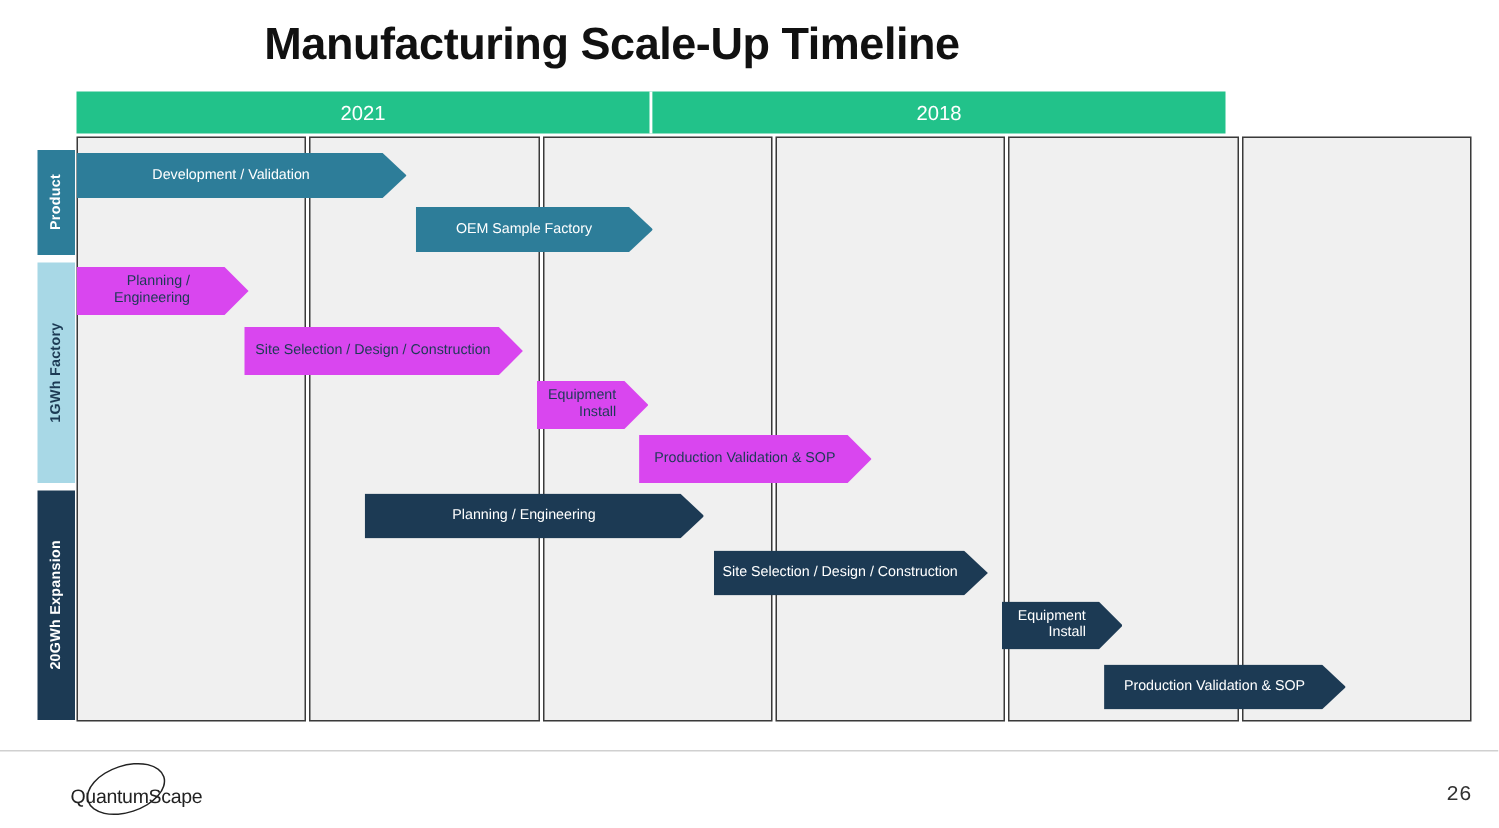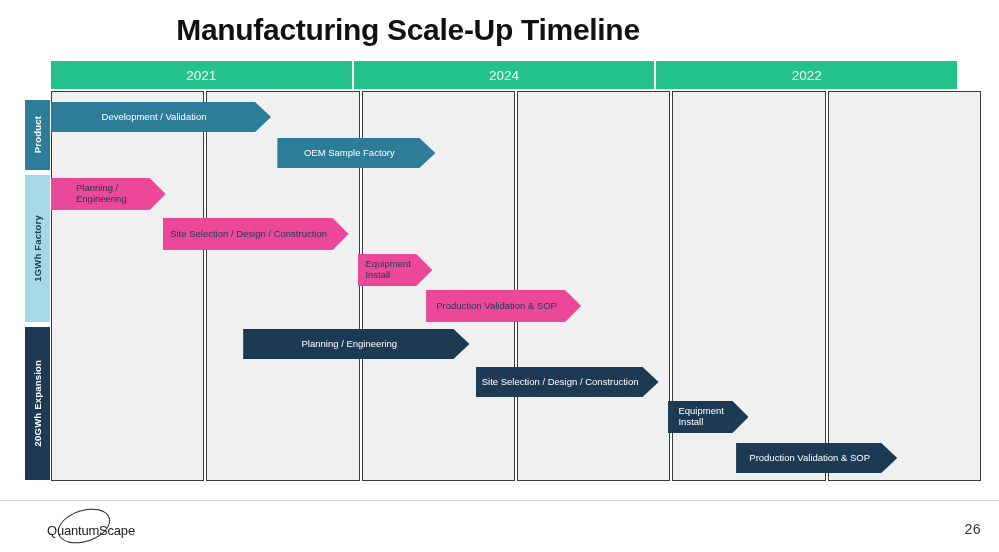--- a/index.html
+++ b/index.html
@@ -37,21 +37,21 @@
     top: 61px;
     width: 930px;
     height: 420px;
   }
 
   
   #year-header {
     position: absolute;
     left: 0;
     top: 0;
-    width: 906px;
+    width: 766px;
     height: 28px;
     display: flex;
   }
   .year-cell {
     flex: 1 1 0;
     background: #22c28a;
     color: #ffffff;
     font-size: 13.5px;
     display: flex;
     align-items: center;
@@ -101,30 +101,30 @@
   #band-product      { top: 100px; height: 70px;  background: #2d7d99; }
   #band-1gwh         { top: 175px; height: 147px; background: #a8d8e6; color: #1c3a54; }
   #band-20gwh        { top: 327px; height: 153px; background: #1c3a54; }
 
   
   .arrow {
     position: absolute;
     display: flex;
     align-items: center;
     justify-content: center;
-    text-align: left;
+    text-align: right;
     font-size: 9.5px;
     line-height: 1.15;
     box-sizing: border-box;
     padding-right: 14px;
     white-space: pre-line;
     clip-path: polygon(0 0, calc(100% - 16px) 0, 100% 50%, calc(100% - 16px) 100%, 0 100%);
   }
   .arrow.teal  { background: #2d7d99; color: #ffffff; }
-  .arrow.light { background: #ec4899; color: #1c3a54; }
+  .arrow.light { background: #d946ef; color: #1c3a54; }
   .arrow.navy  { background: #1c3a54; color: #ffffff; }
 
   
   #footer-rule {
     position: absolute;
     left: 0;
     top: 500px;
     width: 999px;
     height: 1px;
     background: #d0d0d0;
@@ -166,22 +166,21 @@
   }
 </style>
 </head>
 <body>
 
 <div id="slide-title">Manufacturing Scale-Up Timeline</div>
 
 <div id="timeline">
   <div id="year-header">
       <div class="year-cell">2021</div>
-      <div class="year-cell">2024</div>
-      <div class="year-cell">2022</div>
+      <div class="year-cell">2018</div>
     </div>
   <div id="grid-body">
       <div class="grid-col"></div>
       <div class="grid-col"></div>
       <div class="grid-col"></div>
       <div class="grid-col"></div>
       <div class="grid-col"></div>
       <div class="grid-col"></div>
     </div>
   <div id="arrow-layer">

